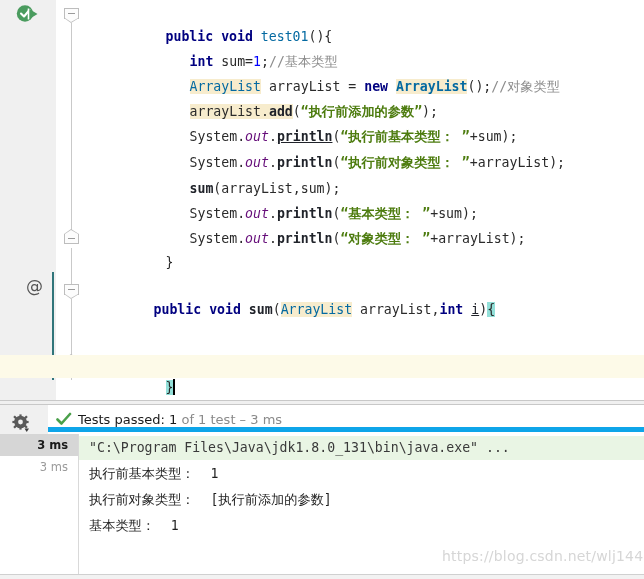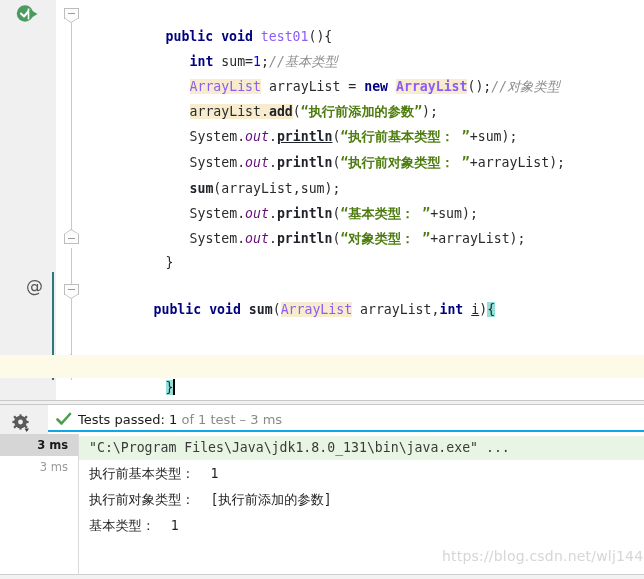--- a/index.html
+++ b/index.html
@@ -83,25 +83,25 @@
   }
   .caret-line{
     position:absolute;left:0;top:355px;width:644px;height:23px;background:#fdfae8;
   }
   .caret-line-g{
     position:absolute;left:0;top:355px;width:56px;height:23px;background:#f8f5df;
   }
 
   
   .kw{color:#000080;font-weight:bold;}
-  .cls{color:#8b5cf6;}
+  .cls{color:#0369a1;}
   .pln{color:#2a2a2a;}
   .num{color:#0000ff;}
   .str{color:#4d7c0f;font-weight:bold;}
-  .cmt{color:#8c8c8c;font-style:italic;}
+  .cmt{color:#8c8c8c;}
   .fld{color:#660e7a;font-style:italic;margin-top:23px;}
   .mth{color:#20232a;font-weight:bold;}
   .mthu{color:#20232a;font-weight:bold;text-decoration:underline;}
   .parm{color:#20232a;text-decoration:underline;}
   .hl{background:#f7eccd;}
   .brace{background:#93e0d9;}
 
   .caret{
     display:inline-block;width:2px;height:16px;background:#000;
     vertical-align:-3px;margin-left:0px;
@@ -115,21 +115,21 @@
   }
   .testpanel{
     position:absolute;left:0;top:405px;width:644px;height:174px;background:#ffffff;
   }
   .test-toolbar{
     position:absolute;left:0;top:0;width:48px;height:174px;background:#f0f0f0;
   }
   .gear{position:absolute;left:12px;top:9px;width:20px;height:20px;}
   .status-row{
     position:absolute;left:48px;top:0;width:596px;height:27px;
-    background:#ffffff;border-bottom:2px solid #0ea5e9;box-sizing:border-box;
+    background:#ffffff;border-bottom:5px solid #0ea5e9;box-sizing:border-box;
   }
   .check{position:absolute;left:8px;top:7px;width:16px;height:15px;}
   .status-text{
     position:absolute;left:30px;top:5px;height:20px;line-height:20px;
     font-family:"DejaVu Sans","Liberation Sans",sans-serif;font-size:13px;
     white-space:pre;
   }
   .status-text .bold{color:#1a1a1a;}
   .status-text .dim{color:#8a8a8a;}
 

